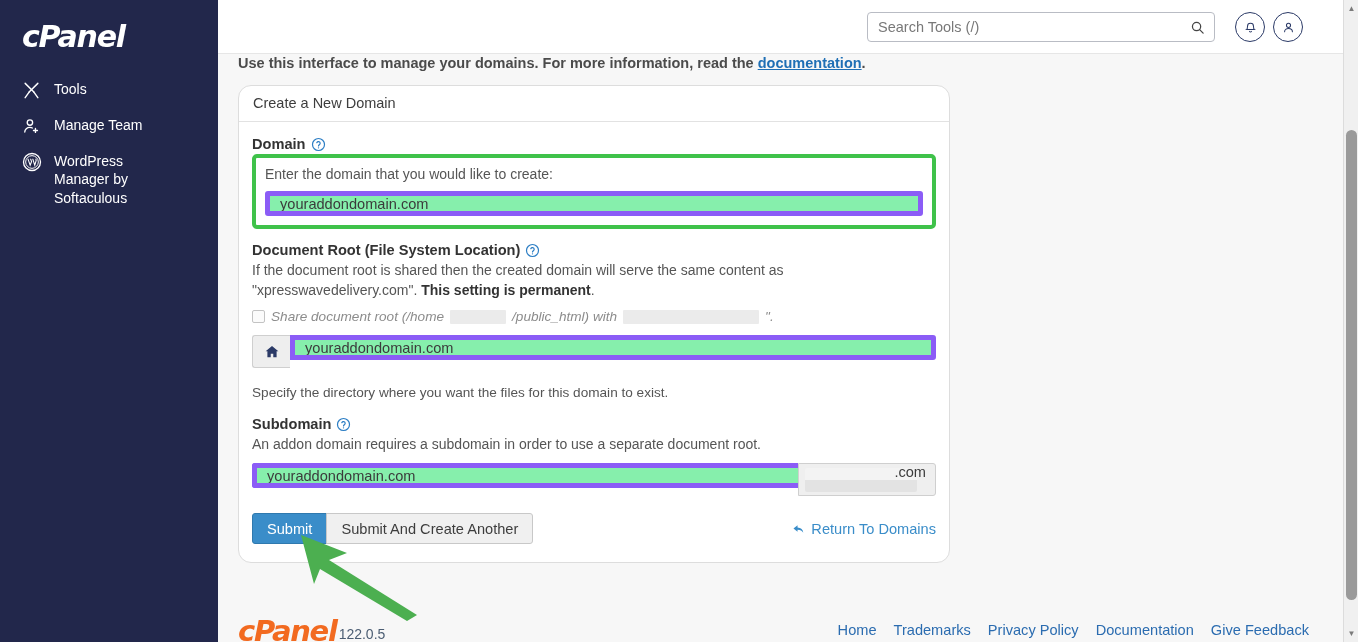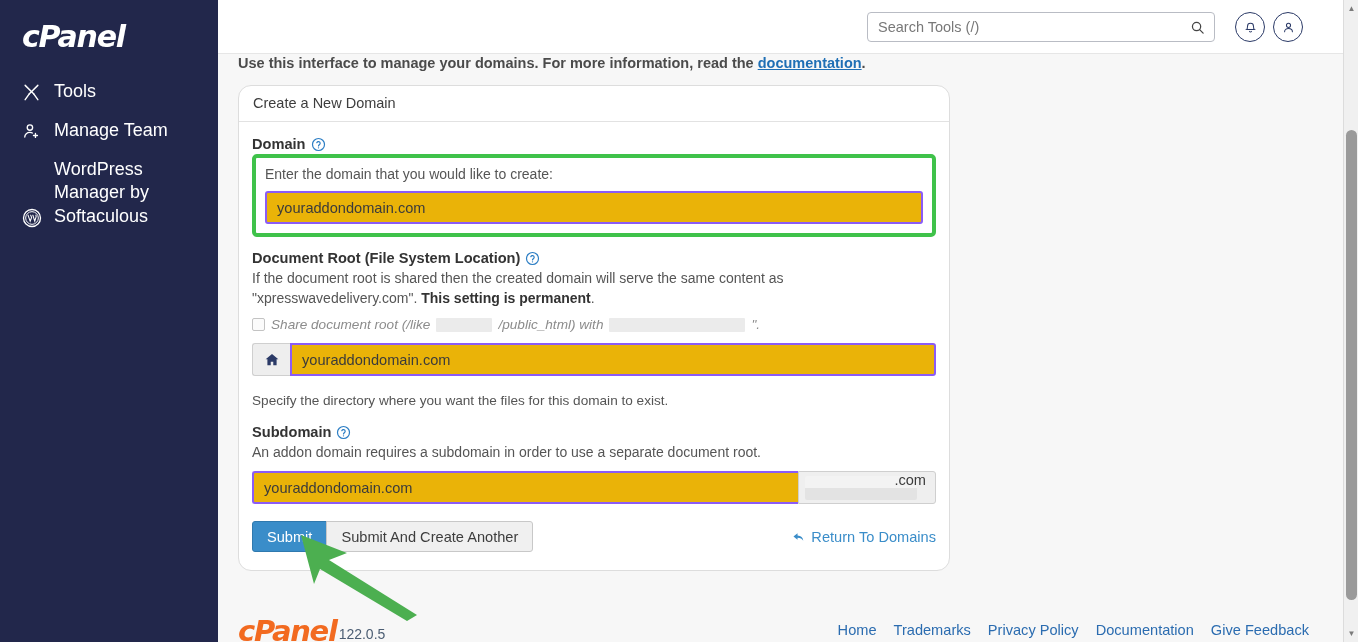--- a/index.html
+++ b/index.html
@@ -25,23 +25,23 @@
   }
   .brand-logo {
     font-family: "DejaVu Sans", sans-serif;
     font-size: 30px; font-weight: 700;
     font-style: italic;
     letter-spacing: -1.2px;
     color: #ffffff;
     line-height: 1;
   }
   .nav-item {
-    display: flex; align-items: flex-end;
+    display: flex; align-items: flex-start;
     padding: 7px 14px 7px 22px;
-    font-size: 18px;
+    font-size: 14px;
     color: #ffffff;
     cursor: pointer;
     line-height: 1.32;
   }
   .nav-icon {
     width: 26px; min-width: 26px; height: 22px;
     display: inline-flex; align-items: center; justify-content: flex-start;
     margin-right: 6px;
   }
   .nav-label { padding-top: 1px; }
@@ -122,23 +122,23 @@
     display: inline-flex; width: 15px; height: 15px;
     color: #2b7dc4; cursor: pointer;
   }
   .field-hint {
     font-size: 14px; color: #555555; line-height: 20px;
   }
   .field-hint b { color: #333; }
   .sub-hint { font-size: 13.6px; color: #555; margin-top: 17px; }
 
   .text-input {
-    width: 100%; height: 33px;
-    border: 2px solid #8b5cf6; border-radius: 3px;
-    background: #eab308;
+    width: 100%; height: 25px;
+    border: 5px solid #8b5cf6; border-radius: 3px;
+    background: #86efac;
     padding: 0 10px;
     font-family: "Liberation Sans", sans-serif;
     font-size: 14.6px; color: #3b3b3b;
     outline: none;
   }
 
   
   #domain-highlight {
     border: 4px solid #3fc24a;
     border-radius: 5px;
@@ -394,21 +394,21 @@
             </svg>
           </span>
         </div>
 
         <div class="field-hint">
           <span>If the document root is shared then the created domain will serve the same content as "xpresswavedelivery.com". </span><b>This setting is permanent</b><span>.</span>
         </div>
 
         <div id="share-row">
           <span id="share-checkbox"></span>
-          <span>Share document root (/like</span>
+          <span>Share document root (/home</span>
           <span class="redact" id="redact-a"></span>
           <span>/public_html) with</span>
           <span class="redact" id="redact-b"></span>
           <span>".</span>
         </div>
 
         <div id="docroot-inputgroup">
           <div id="docroot-addon">
             <svg width="16" height="16" viewBox="0 0 24 24" fill="#2b3a67">
               <path d="M12 3L2.5 11h2.6v9h5v-5.5h3.8V20h5v-9h2.6z"></path>

